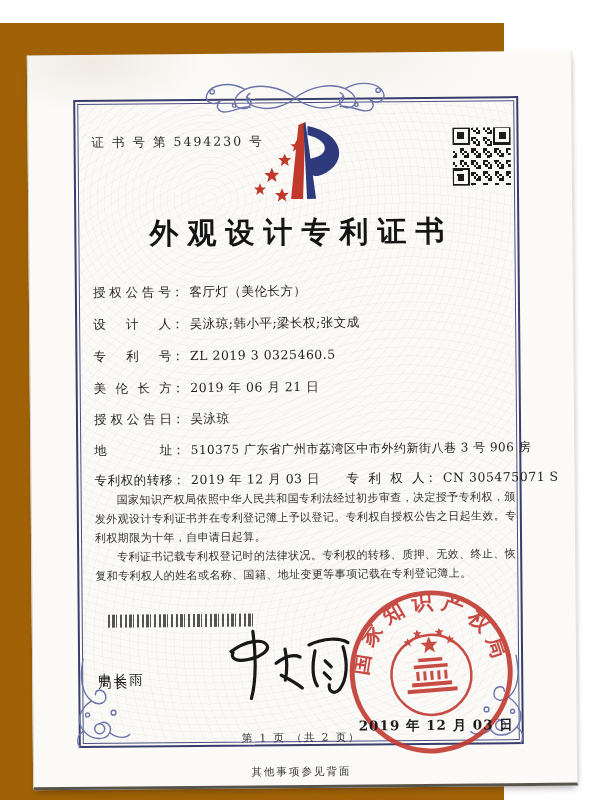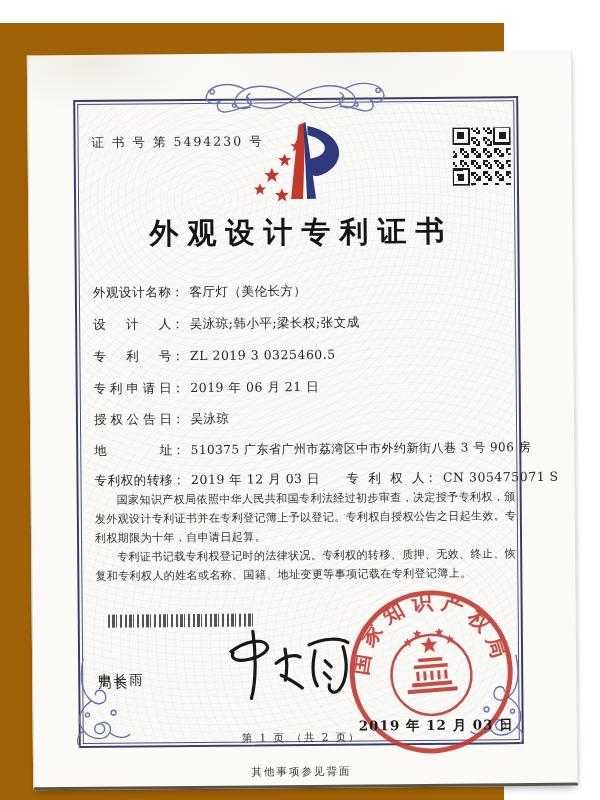--- a/index.html
+++ b/index.html
@@ -306,30 +306,30 @@
             <rect x="20" y="2" width="3" height="3"></rect>
             <rect x="0" y="18" width="7" height="7" fill="none" stroke="#1c1c1c" stroke-width="1"></rect>
             <rect x="2" y="20" width="3" height="3"></rect>
           </g>
       </svg>
     </div>
 
     <div class="title">外观设计专利证书</div>
 
     <div class="frow" style="top:230px">
-      <span class="flabel">外观设计名称</span><span class="fcolon">：</span><span class="fvalue">客厅灯（美伦长方）</span>
+      <span class="flabel">授权公告号</span><span class="fcolon">：</span><span class="fvalue">客厅灯（美伦长方）</span>
     </div>
     <div class="frow" style="top:262px">
       <span class="flabel">设计人</span><span class="fcolon">：</span><span class="fvalue">吴泳琼;韩小平;梁长权;张文成</span>
     </div>
     <div class="frow" style="top:294px">
       <span class="flabel">专利号</span><span class="fcolon">：</span><span class="fvalue">ZL 2019 3 0325460.5</span>
     </div>
     <div class="frow" style="top:326px">
-      <span class="flabel">专利申请日</span><span class="fcolon">：</span><span class="fvalue">2019 年 06 月 21 日</span>
+      <span class="flabel">美伦长方</span><span class="fcolon">：</span><span class="fvalue">2019 年 06 月 21 日</span>
     </div>
     <div class="frow" style="top:357px">
       <span class="flabel">授权公告日</span><span class="fcolon">：</span><span class="fvalue">吴泳琼</span>
     </div>
     <div class="frow" style="top:388px">
       <span class="flabel">地址</span><span class="fcolon">：</span><span class="fvalue" style="font-size:12px">510375 广东省广州市荔湾区中市外约新街八巷 3 号 906 房</span>
     </div>
     <div class="frow" style="top:418px">
       <span class="flabel">专利权的转移</span><span class="fcolon">：</span><span class="fvalue">2019 年 12 月 03 日</span>
       <span class="grant2">

